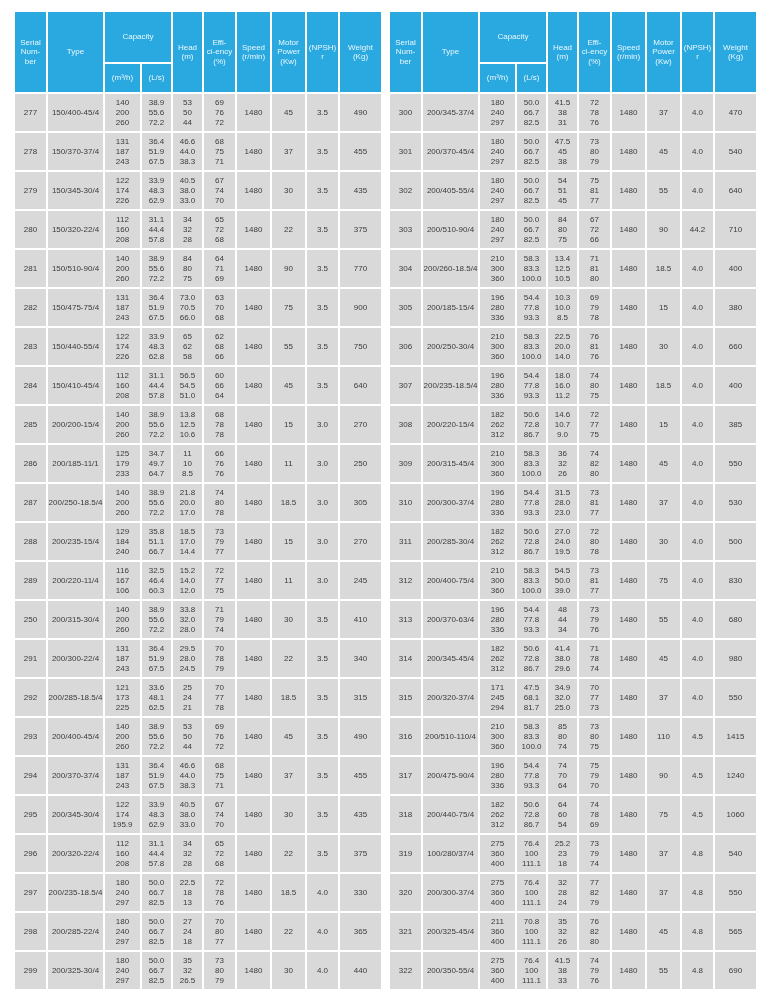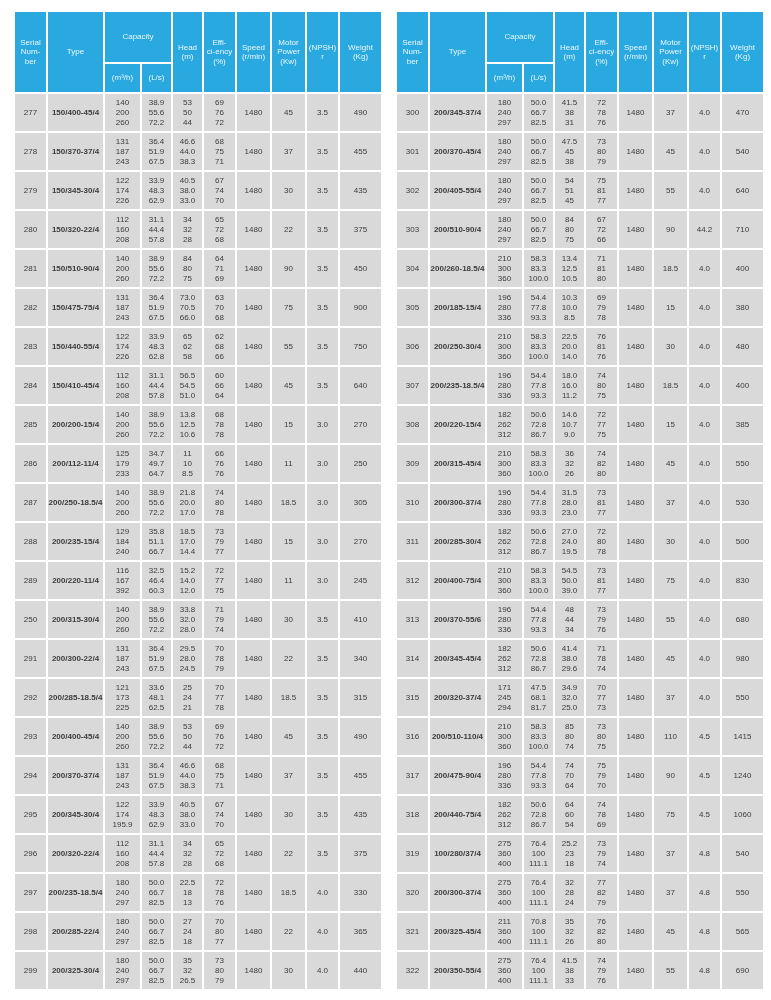--- a/index.html
+++ b/index.html
@@ -5,21 +5,21 @@
   html,body{margin:0;padding:0;}
   body{
     width:771px;height:1000px;
     background:#ffffff;
     font-family:"Liberation Sans", sans-serif;
     color:#3b3b3b;
     overflow:hidden;
   }
   .page{
     display:flex;
-    gap:12px;
+    gap:5px;
     padding:10px 4px 6px 13px;
   }
   table.spec-table{
     border-collapse:separate;
     border-spacing:2px;
     table-layout:fixed;
   }
   table.spec-table th{
     background:#29a9e0;
     color:#eaf7fd;
@@ -35,21 +35,21 @@
   thead tr.hrow2{height:28px;}
   table.spec-table td{
     background:#d9d9d9;
     font-size:8px;
     line-height:10px;
     text-align:center;
     vertical-align:middle;
     padding:2px 0;
   }
   tbody tr{height:37px;}
-  td[data-name="type-cell"]{font-size:6.5px;font-weight:bold;}
+  td[data-name="type-cell"]{font-size:6.5px;}
 </style>
 </head>
 <body>
 
 <div class="page" data-name="pump-spec-page">
   <div data-name="pump-spec-table-left">
       <table class="spec-table" data-name="pump-spec-table">
         <colgroup>
           <col style="width:31px">
           <col style="width:55px">
@@ -221,21 +221,21 @@
               <div data-name="head-cell-line">75</div>
             </td>
             <td data-name="efficiency-cell">
               <div data-name="efficiency-cell-line">64</div>
               <div data-name="efficiency-cell-line">71</div>
               <div data-name="efficiency-cell-line">69</div>
             </td>
             <td data-name="speed-cell">1480</td>
             <td data-name="motor-power-cell">90</td>
             <td data-name="npsh-cell">3.5</td>
-            <td data-name="weight-cell">450</td>
+            <td data-name="weight-cell">770</td>
           </tr>
           <tr data-name="table-row">
             <td data-name="serial-number-cell">282</td>
             <td data-name="type-cell">150/475-75/4</td>
             <td data-name="capacity-m3h-cell">
               <div data-name="capacity-m3h-cell-line">131</div>
               <div data-name="capacity-m3h-cell-line">187</div>
               <div data-name="capacity-m3h-cell-line">243</div>
             </td>
             <td data-name="capacity-ls-cell">
@@ -337,21 +337,21 @@
               <div data-name="efficiency-cell-line">78</div>
               <div data-name="efficiency-cell-line">78</div>
             </td>
             <td data-name="speed-cell">1480</td>
             <td data-name="motor-power-cell">15</td>
             <td data-name="npsh-cell">3.0</td>
             <td data-name="weight-cell">270</td>
           </tr>
           <tr data-name="table-row">
             <td data-name="serial-number-cell">286</td>
-            <td data-name="type-cell">200/112-11/4</td>
+            <td data-name="type-cell">200/185-11/1</td>
             <td data-name="capacity-m3h-cell">
               <div data-name="capacity-m3h-cell-line">125</div>
               <div data-name="capacity-m3h-cell-line">179</div>
               <div data-name="capacity-m3h-cell-line">233</div>
             </td>
             <td data-name="capacity-ls-cell">
               <div data-name="capacity-ls-cell-line">34.7</div>
               <div data-name="capacity-ls-cell-line">49.7</div>
               <div data-name="capacity-ls-cell-line">64.7</div>
             </td>
@@ -425,21 +425,21 @@
             <td data-name="motor-power-cell">15</td>
             <td data-name="npsh-cell">3.0</td>
             <td data-name="weight-cell">270</td>
           </tr>
           <tr data-name="table-row">
             <td data-name="serial-number-cell">289</td>
             <td data-name="type-cell">200/220-11/4</td>
             <td data-name="capacity-m3h-cell">
               <div data-name="capacity-m3h-cell-line">116</div>
               <div data-name="capacity-m3h-cell-line">167</div>
-              <div data-name="capacity-m3h-cell-line">392</div>
+              <div data-name="capacity-m3h-cell-line">106</div>
             </td>
             <td data-name="capacity-ls-cell">
               <div data-name="capacity-ls-cell-line">32.5</div>
               <div data-name="capacity-ls-cell-line">46.4</div>
               <div data-name="capacity-ls-cell-line">60.3</div>
             </td>
             <td data-name="head-cell">
               <div data-name="head-cell-line">15.2</div>
               <div data-name="head-cell-line">14.0</div>
               <div data-name="head-cell-line">12.0</div>
@@ -966,21 +966,21 @@
               <div data-name="head-cell-line">14.0</div>
             </td>
             <td data-name="efficiency-cell">
               <div data-name="efficiency-cell-line">76</div>
               <div data-name="efficiency-cell-line">81</div>
               <div data-name="efficiency-cell-line">76</div>
             </td>
             <td data-name="speed-cell">1480</td>
             <td data-name="motor-power-cell">30</td>
             <td data-name="npsh-cell">4.0</td>
-            <td data-name="weight-cell">480</td>
+            <td data-name="weight-cell">660</td>
           </tr>
           <tr data-name="table-row">
             <td data-name="serial-number-cell">307</td>
             <td data-name="type-cell">200/235-18.5/4</td>
             <td data-name="capacity-m3h-cell">
               <div data-name="capacity-m3h-cell-line">196</div>
               <div data-name="capacity-m3h-cell-line">280</div>
               <div data-name="capacity-m3h-cell-line">336</div>
             </td>
             <td data-name="capacity-ls-cell">
@@ -1138,21 +1138,21 @@
               <div data-name="efficiency-cell-line">81</div>
               <div data-name="efficiency-cell-line">77</div>
             </td>
             <td data-name="speed-cell">1480</td>
             <td data-name="motor-power-cell">75</td>
             <td data-name="npsh-cell">4.0</td>
             <td data-name="weight-cell">830</td>
           </tr>
           <tr data-name="table-row">
             <td data-name="serial-number-cell">313</td>
-            <td data-name="type-cell">200/370-55/6</td>
+            <td data-name="type-cell">200/370-63/4</td>
             <td data-name="capacity-m3h-cell">
               <div data-name="capacity-m3h-cell-line">196</div>
               <div data-name="capacity-m3h-cell-line">280</div>
               <div data-name="capacity-m3h-cell-line">336</div>
             </td>
             <td data-name="capacity-ls-cell">
               <div data-name="capacity-ls-cell-line">54.4</div>
               <div data-name="capacity-ls-cell-line">77.8</div>
               <div data-name="capacity-ls-cell-line">93.3</div>
             </td>

